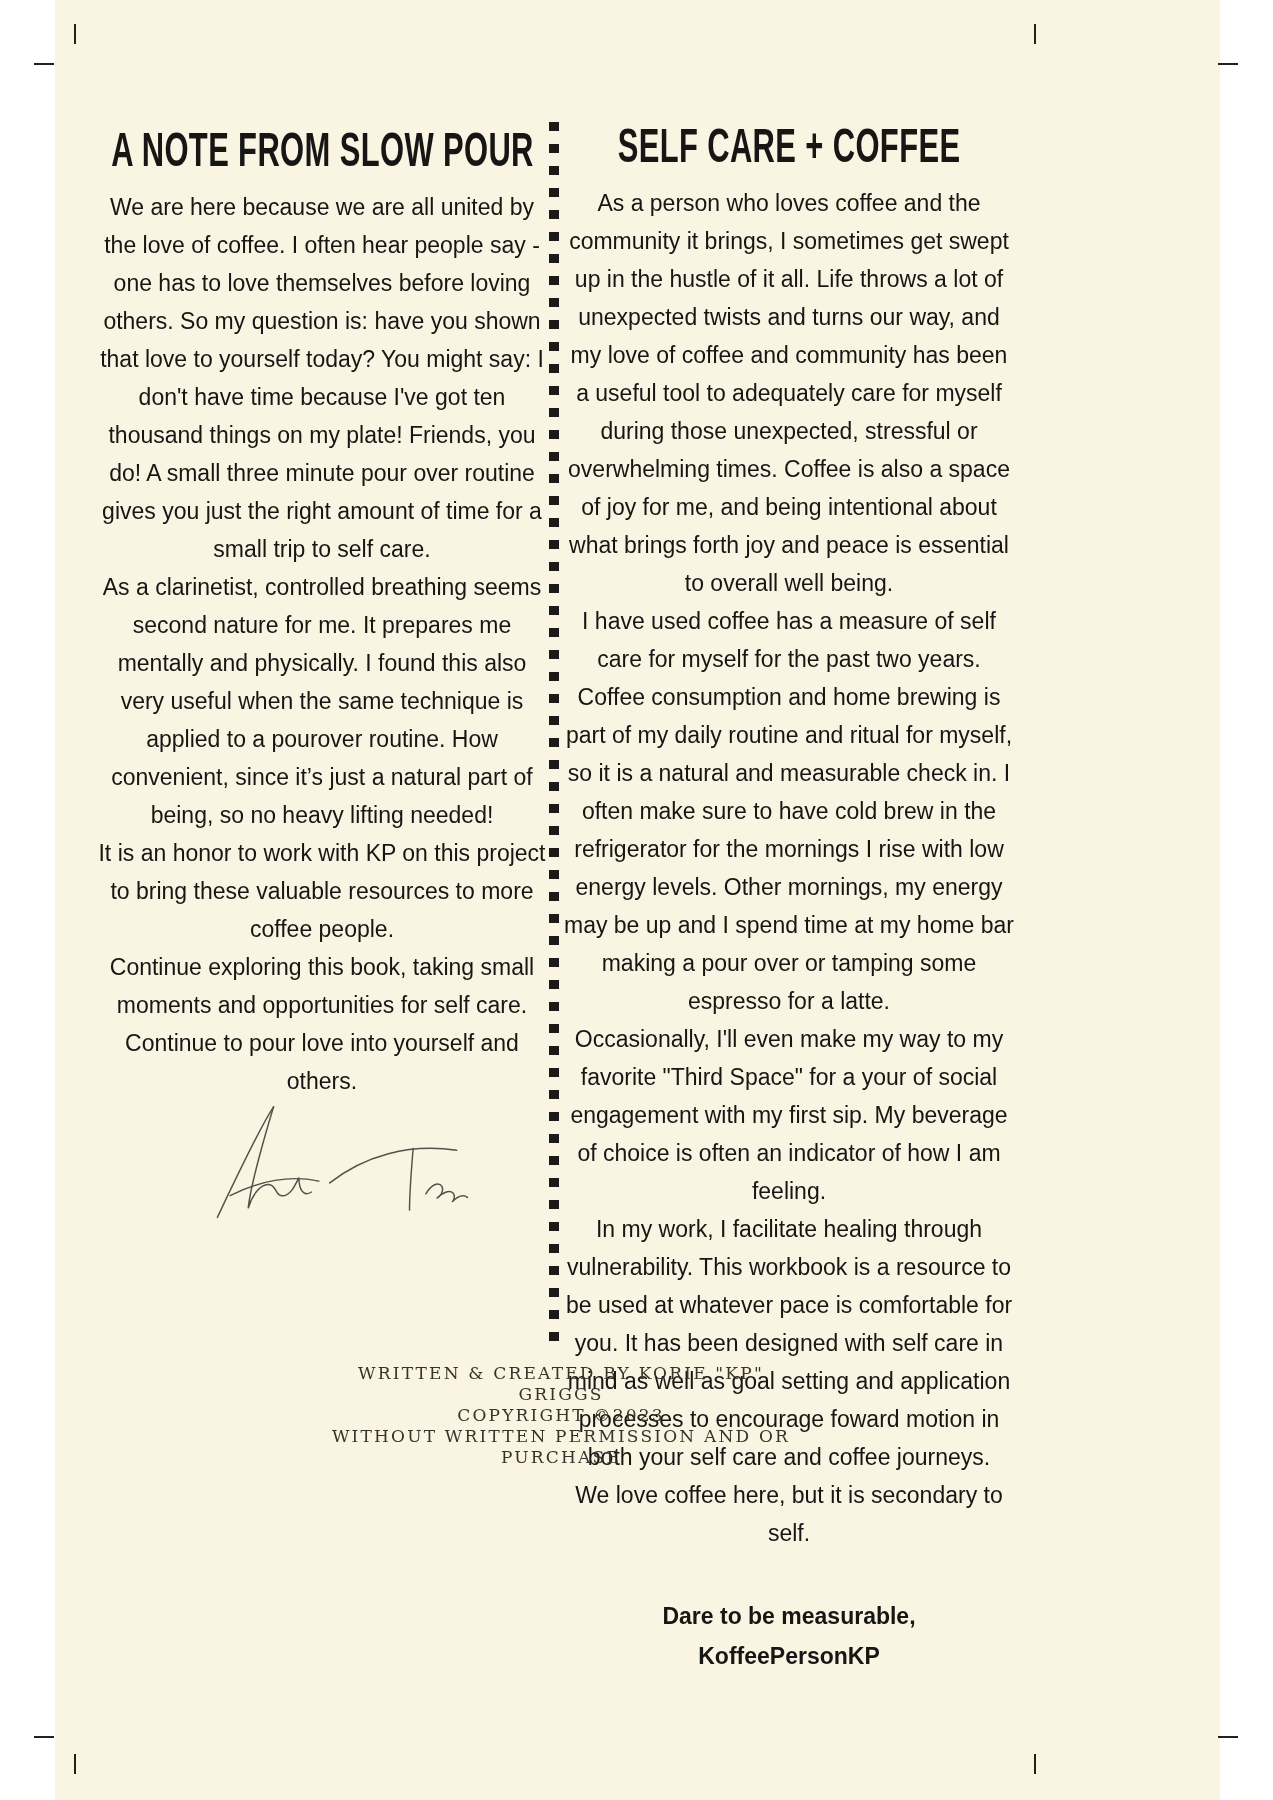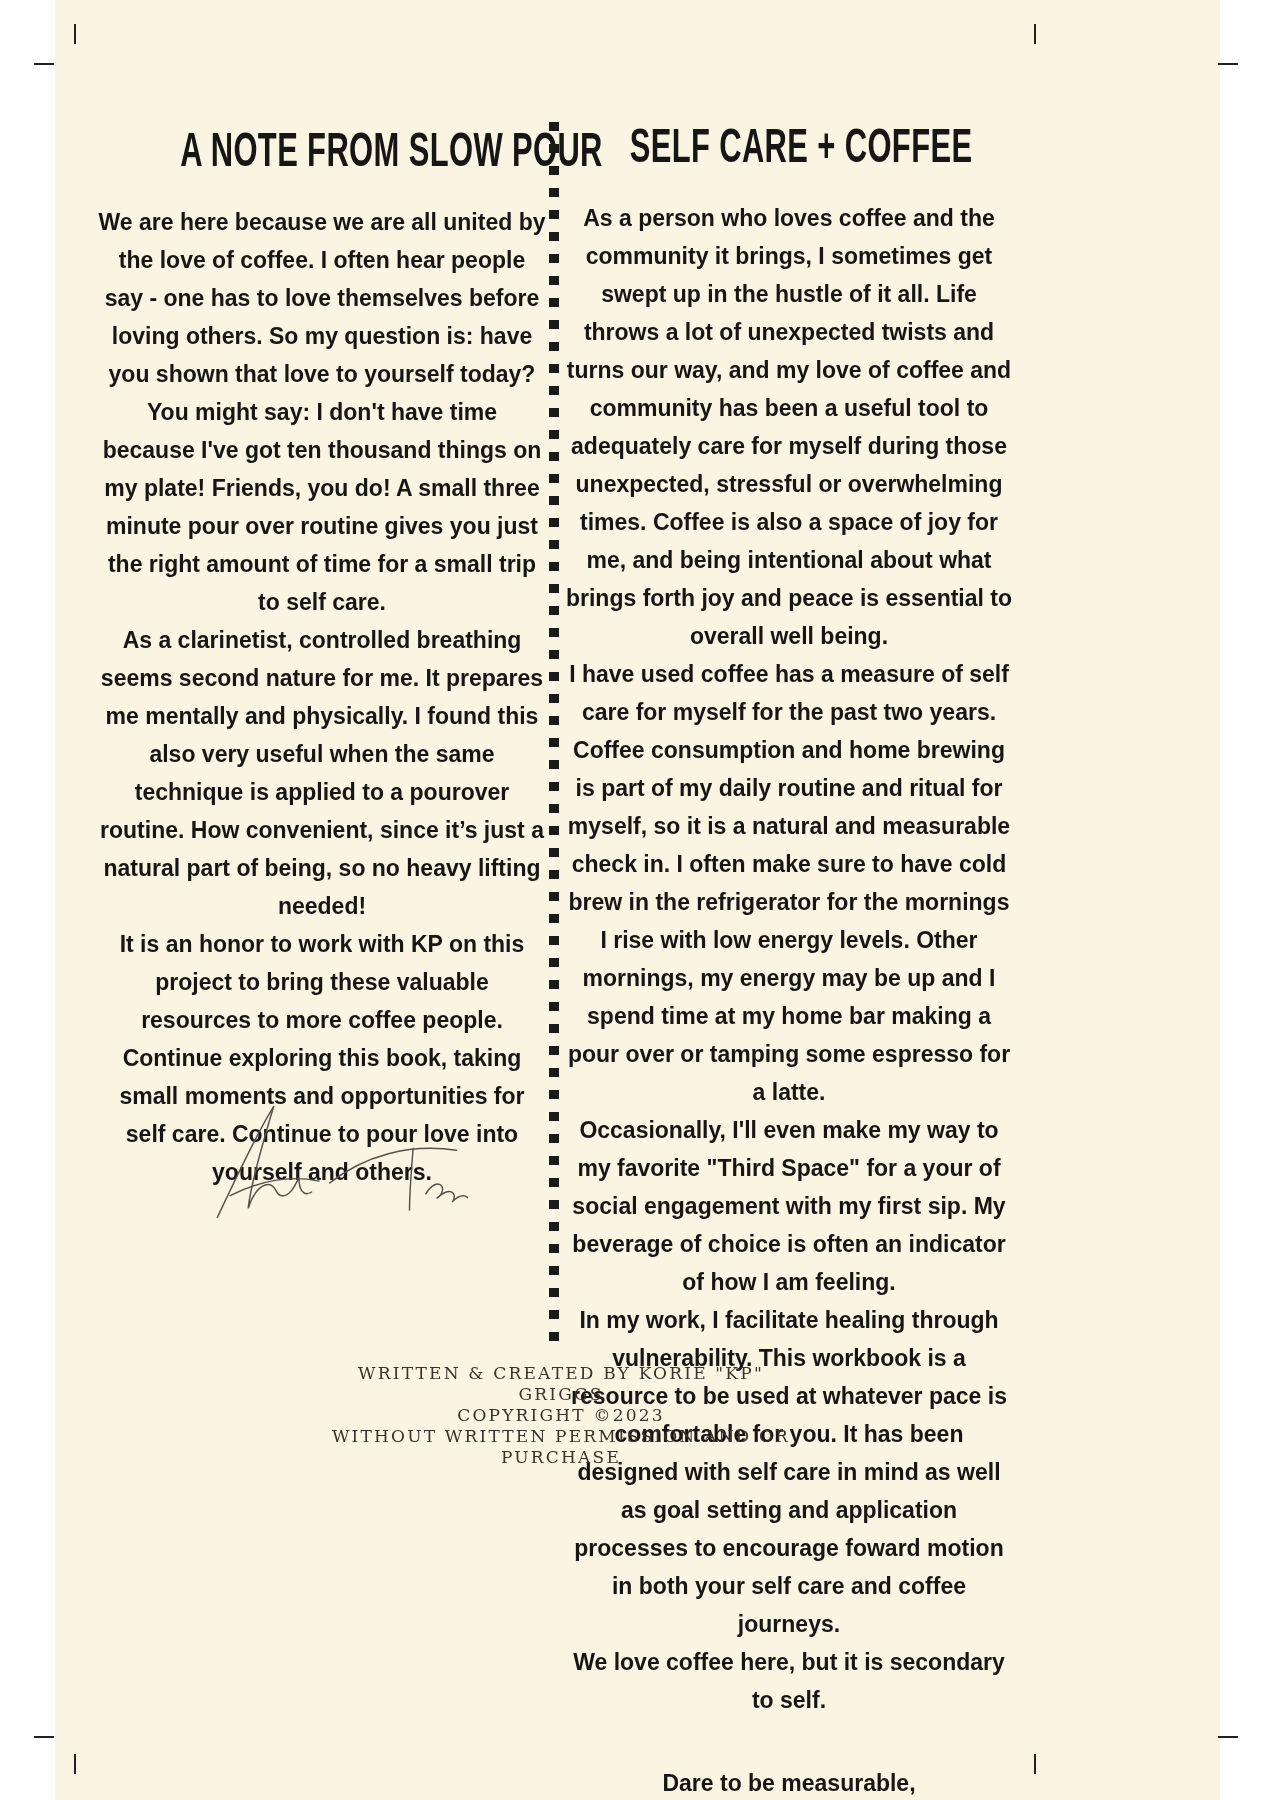--- a/index.html
+++ b/index.html
@@ -22,35 +22,35 @@
     background:var(--paper);
   }
   
   .crop{position:absolute;background:#23211e;}
   .crop.v{width:2px;height:20px;}
   .crop.h{width:20px;height:2px;}
 
   
   .col{position:absolute;text-align:center;}
   .col-title-wrap{
-    display:flex;align-items:flex-start;
-    height:58px;margin-bottom:23px;
+    display:flex;justify-content:center;align-items:flex-start;
+    height:58px;margin-bottom:8px;
   }
   .col-title{
     font-size:43px;
     font-weight:700;
     letter-spacing:0.5px;
     white-space:nowrap;
     transform:scale(0.72,1.12);
     transform-origin:center top;
     color:var(--ink);
   }
   .body-text p{
     font-size:23px;
-    font-weight:700;
+    font-weight:400;
     line-height:38px;
     color:var(--ink);
   }
   .left-col{left:98px;top:122px;width:448px;}
   .right-col{left:563px;top:118px;width:452px;}
   .right-col .body-text p{line-height:38px;}
 
   
   .divider{
     position:absolute;

